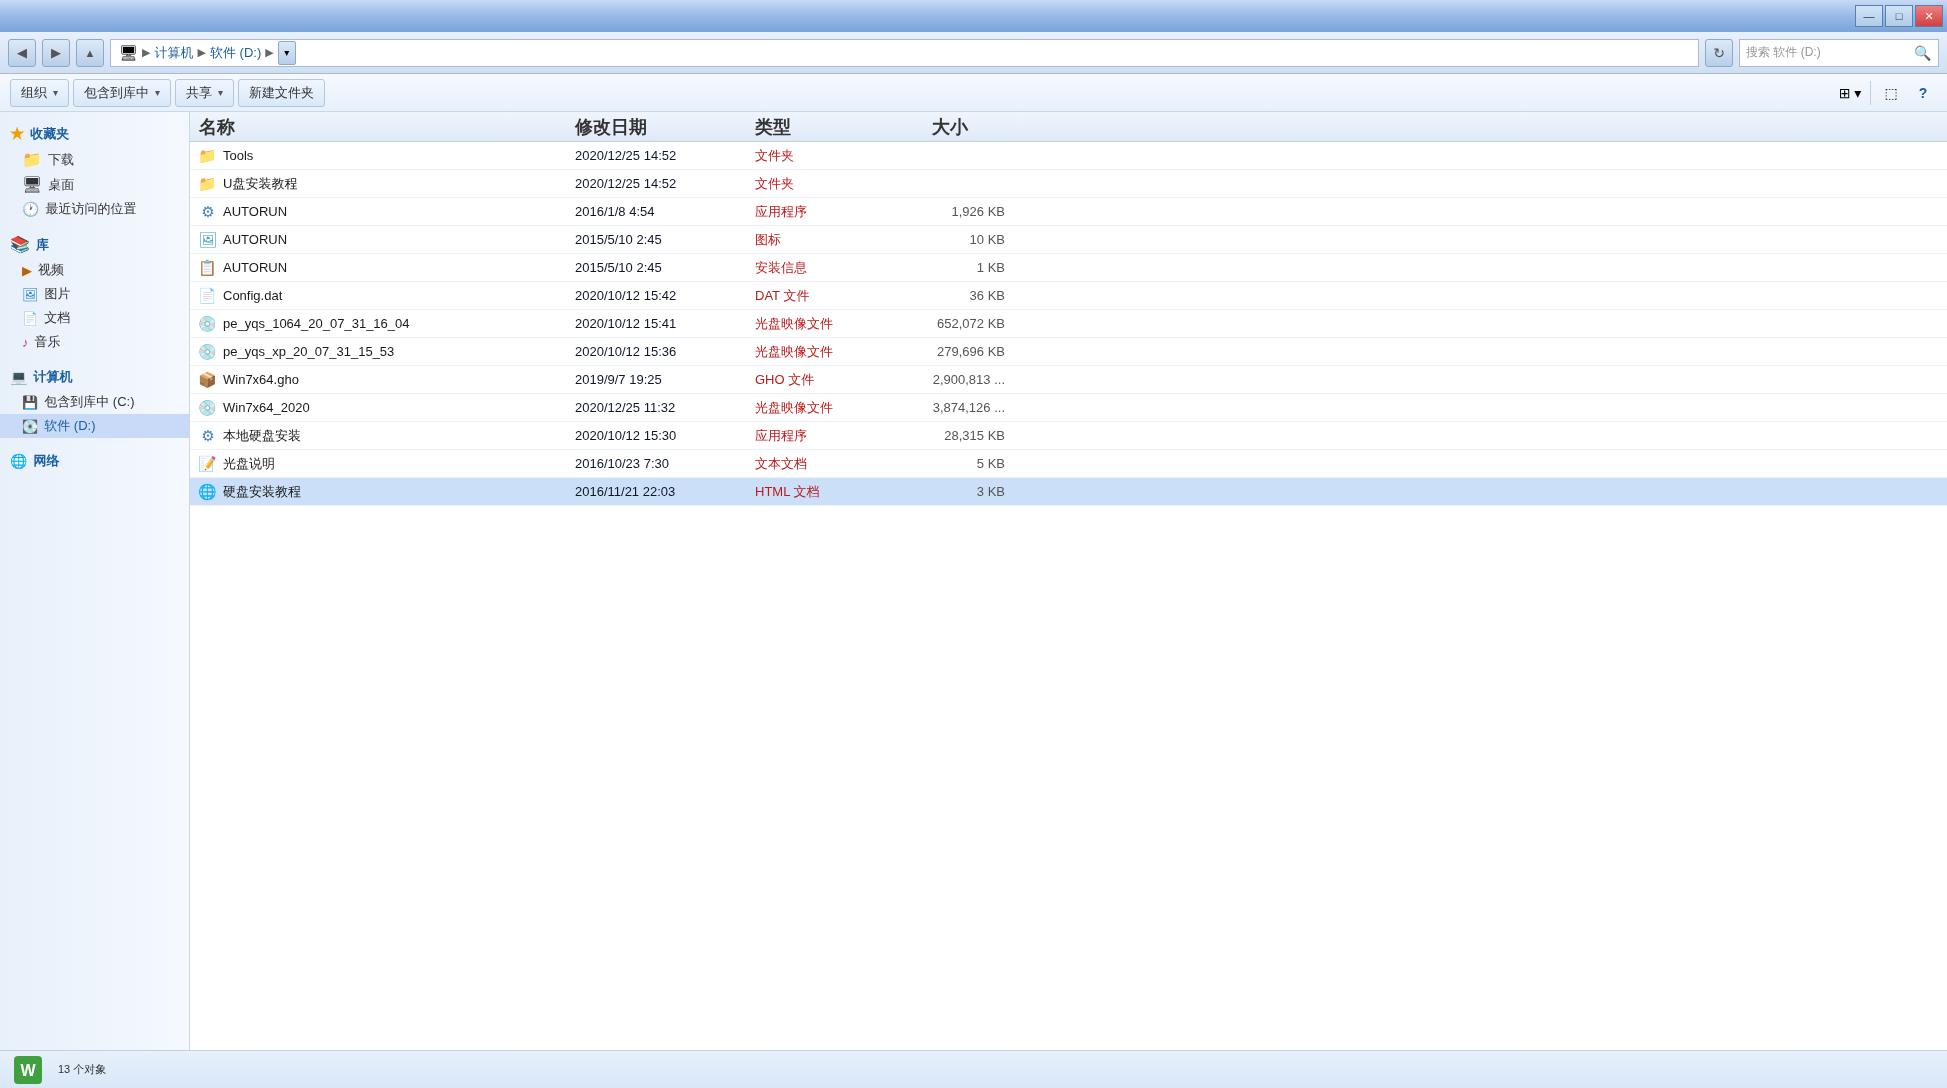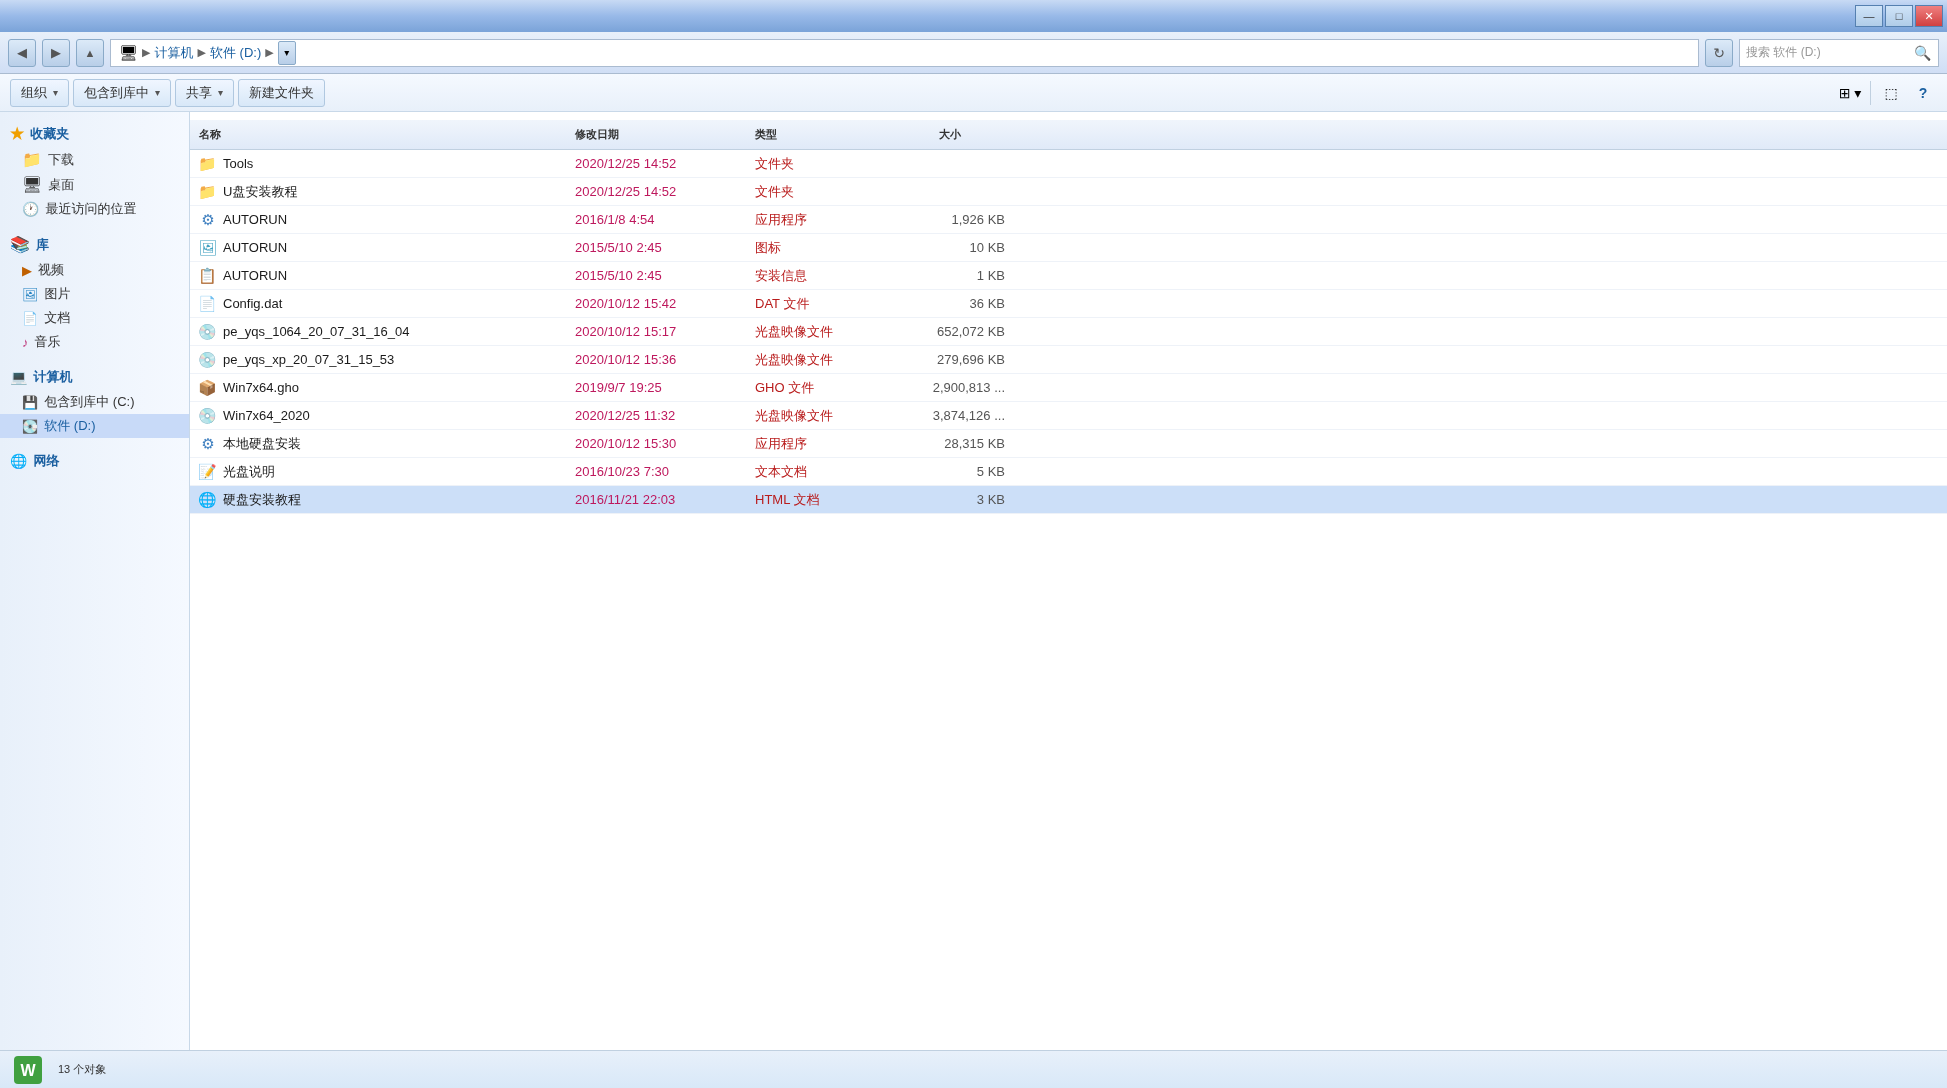--- a/index.html
+++ b/index.html
@@ -201,24 +201,23 @@
       flex-direction: column;
       overflow: hidden;
     }
     .file-list-header {
       display: flex;
       align-items: center;
       background: linear-gradient(to bottom, #f0f5fc, #e0eaf8);
       border-bottom: 1px solid #c0d0e0;
       height: 30px;
       padding: 0 5px;
-      font-size: 11px;
+      font-size: 18px;
       color: #333;
       font-weight: bold;
-      margin-top: 8px;
     }
     .col-name { flex: 0 0 380px; padding-left: 4px; }
     .col-date { flex: 0 0 180px; }
     .col-type { flex: 0 0 140px; }
     .col-size { flex: 0 0 130px; text-align: center; padding-right: 20px; }
 
     .file-list {
       flex: 1;
       overflow-y: auto;
       background: #fff;
@@ -232,21 +231,21 @@
       font-size: 13px;
       cursor: pointer;
     }
     .file-row.selected { background: #ccdff8; }
     .file-row .col-name {
       display: flex;
       align-items: center;
       gap: 6px;
       color: #1a1a1a;
     }
-    .file-row .col-date { color: #be185d; }
+    .file-row .col-date { color: #0f172a; }
     .file-row .col-type { color: #b91c1c; }
     .file-row .col-size { color: #555; text-align: right; padding-right: 20px; }
 
     .file-icon { width: 18px; height: 18px; display: inline-flex; align-items: center; justify-content: center; font-size: 15px; }
 
     
     .status-bar {
       height: 38px;
       background: linear-gradient(to bottom, #e8f0fa, #d8e8f8);
       border-top: 1px solid #c0d0e0;
@@ -470,21 +469,21 @@
     </div>
     <div class="col-date">2020/10/12 15:42</div>
     <div class="col-type">DAT 文件</div>
     <div class="col-size">36 KB</div>
   </div>
         <div class="file-row">
     <div class="col-name">
       <span class="file-icon" style="color:#6080c0">💿</span>
       <span>pe_yqs_1064_20_07_31_16_04</span>
     </div>
-    <div class="col-date">2020/10/12 15:17</div>
+    <div class="col-date">2020/10/12 15:41</div>
     <div class="col-type">光盘映像文件</div>
     <div class="col-size">652,072 KB</div>
   </div>
         <div class="file-row">
     <div class="col-name">
       <span class="file-icon" style="color:#6080c0">💿</span>
       <span>pe_yqs_xp_20_07_31_15_53</span>
     </div>
     <div class="col-date">2020/10/12 15:36</div>
     <div class="col-type">光盘映像文件</div>

